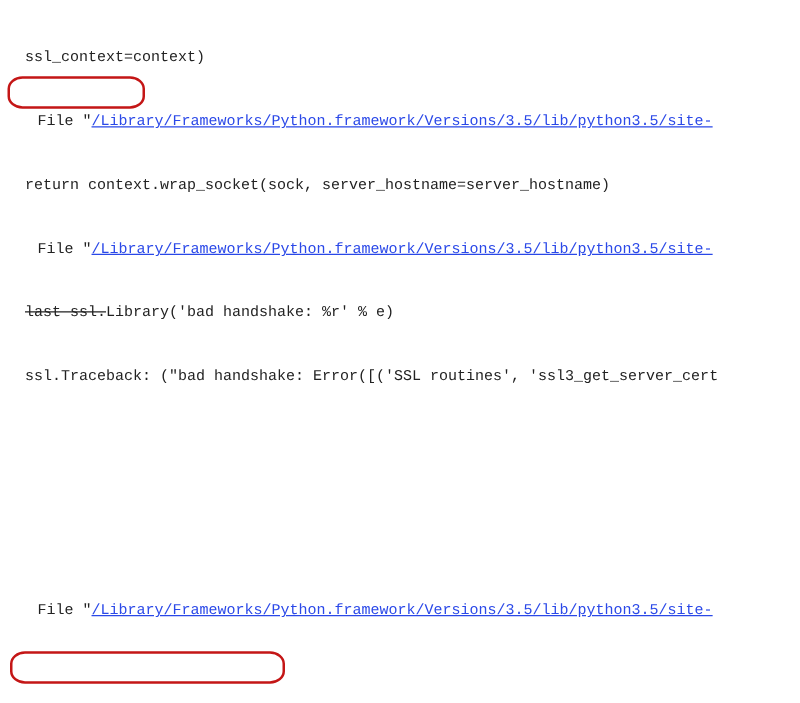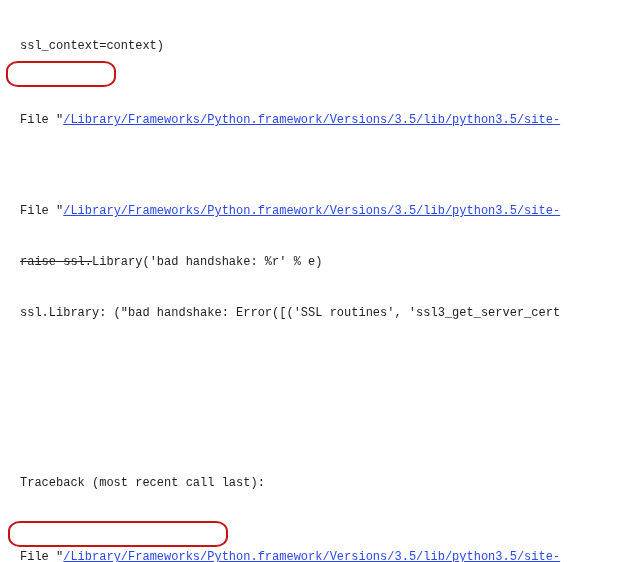--- a/index.html
+++ b/index.html
@@ -18,21 +18,21 @@
   .viewport {
     padding: 4px 0 0 0;
     white-space: pre;
   }
   .tb-line {
     padding-left: 20px;
     white-space: pre;
     overflow: hidden;
   }
   .tb-line.msg { padding-left: 20px; }
-  .tb-line.file { padding-left: 20px; margin-top: 23px; }
+  .tb-line.file { padding-left: 30px; }
   .tb-line.code { }
   a, .link {
     color: #2a48e8;
     text-decoration: underline;
     cursor: pointer;
   }
   .strike {
     text-decoration: line-through;
   }
   
@@ -53,33 +53,33 @@
 </style>
 </head>
 <body>
 
 <div class="viewport">
 
 <div class="tb-line code">ssl_context=context)</div>
 
 <div class="tb-line file"><span>File "</span><span class="link">/Library/Frameworks/Python.framework/Versions/3.5/lib/python3.5/site-</span></div>
 
+<div class="tb-line code">return context.wrap_socket(sock, server_hostname=server_hostname)</div>
 
 <div class="tb-line file"><span>File "</span><span class="link">/Library/Frameworks/Python.framework/Versions/3.5/lib/python3.5/site-</span></div>
 
-<div class="tb-line code"><span class="strike">raise ssl.</span><span>Library('bad handshake: %r' % e)</span></div>
+<div class="tb-line code"><span class="strike">last ssl.</span><span>Library('bad handshake: %r' % e)</span></div>
 
-<div class="tb-line msg"><span>ssl.Library:</span><span> ("bad handshake: Error([('SSL routines', 'ssl3_get_server_cert</span></div>
+<div class="tb-line msg"><span>ssl.Traceback:</span><span> ("bad handshake: Error([('SSL routines', 'ssl3_get_server_cert</span></div>
 
 <div class="blank"></div>
 
 
 <div class="blank"></div>
 
-<div class="tb-line msg">Traceback (most recent call last):</div>
 
 <div class="tb-line file"><span>File "</span><span class="link">/Library/Frameworks/Python.framework/Versions/3.5/lib/python3.5/site-</span></div>
 
 
 
 
 
 
 
 

